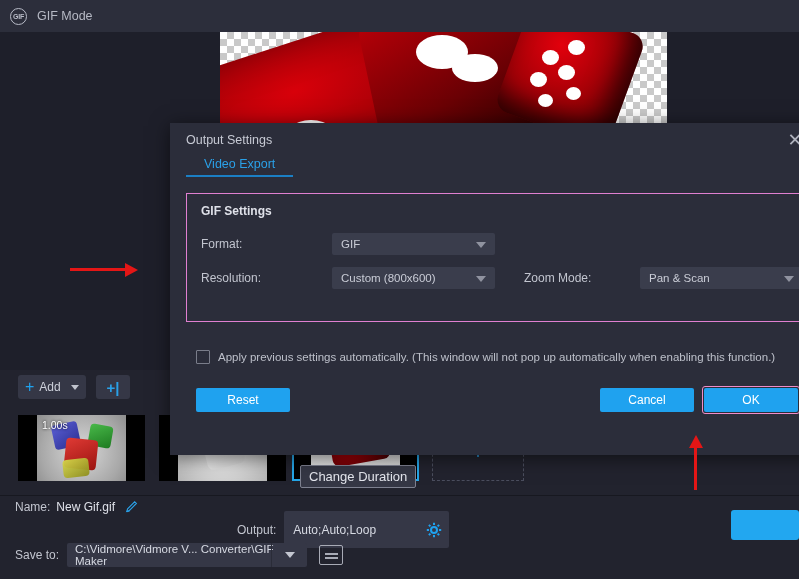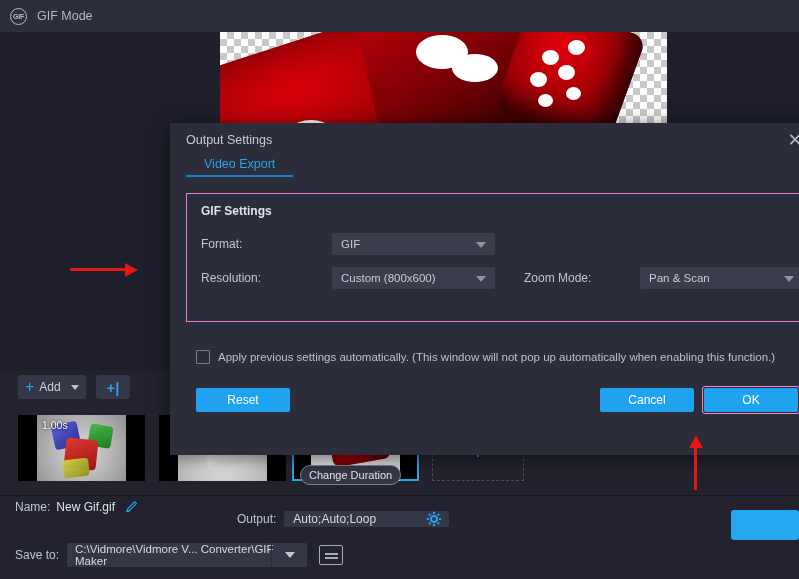--- a/index.html
+++ b/index.html
@@ -304,22 +304,22 @@
   }
   .empty-slot::after {
     content: ""; position: absolute; left: 50%; top: 50%;
     margin: -9px 0 0 -1px;
     width: 2px; height: 18px; background: #2aa1e8; opacity: .75;
   }
   .tooltip {
     position: absolute;
     background: #353745;
     border: 1px solid #7e8190;
-    border-radius: 10px;
-    color: #e3e5ec; font-size: 11px;
+    border-radius: 2px;
+    color: #e3e5ec; font-size: 13px;
     padding: 3px 8px;
     white-space: nowrap;
     z-index: 10;
   }
 
   
   .bottom {
     position: absolute; left: 0; top: 495px;
     width: 799px; height: 84px;
     background: #22232e;
@@ -328,21 +328,21 @@
   .b-row { position: absolute; display: flex; align-items: center; }
   .b-label { color: #c2c5cf; font-size: 12px; }
   .b-value { color: #dfe1e9; font-size: 12px; margin-left: 6px; }
   .pencil {
     margin-left: 10px; width: 14px; height: 14px;
     cursor: pointer;
   }
   .field {
     position: relative;
     background: #353746; border-radius: 2px;
-    height: 16px; display: flex; align-items: center;
+    height: 37px; display: flex; align-items: center;
     padding-left: 9px;
     color: #d7dae3; font-size: 12px;
   }
   .gear {
     position: absolute; right: 7px; top: 50%; margin-top: -8px;
     width: 16px; height: 16px; cursor: pointer;
   }
   .path-field {
     width: 240px; height: 24px;
     background: #353746; border-radius: 2px;

